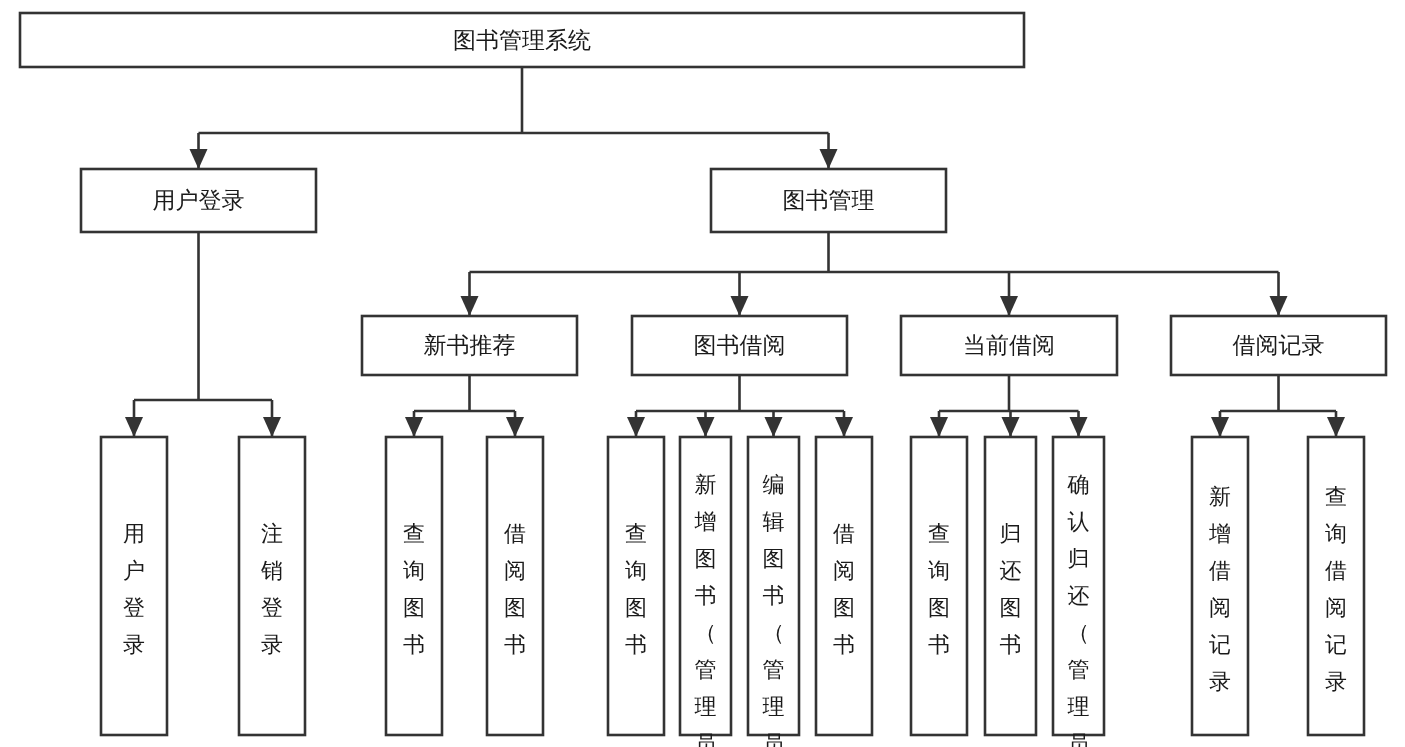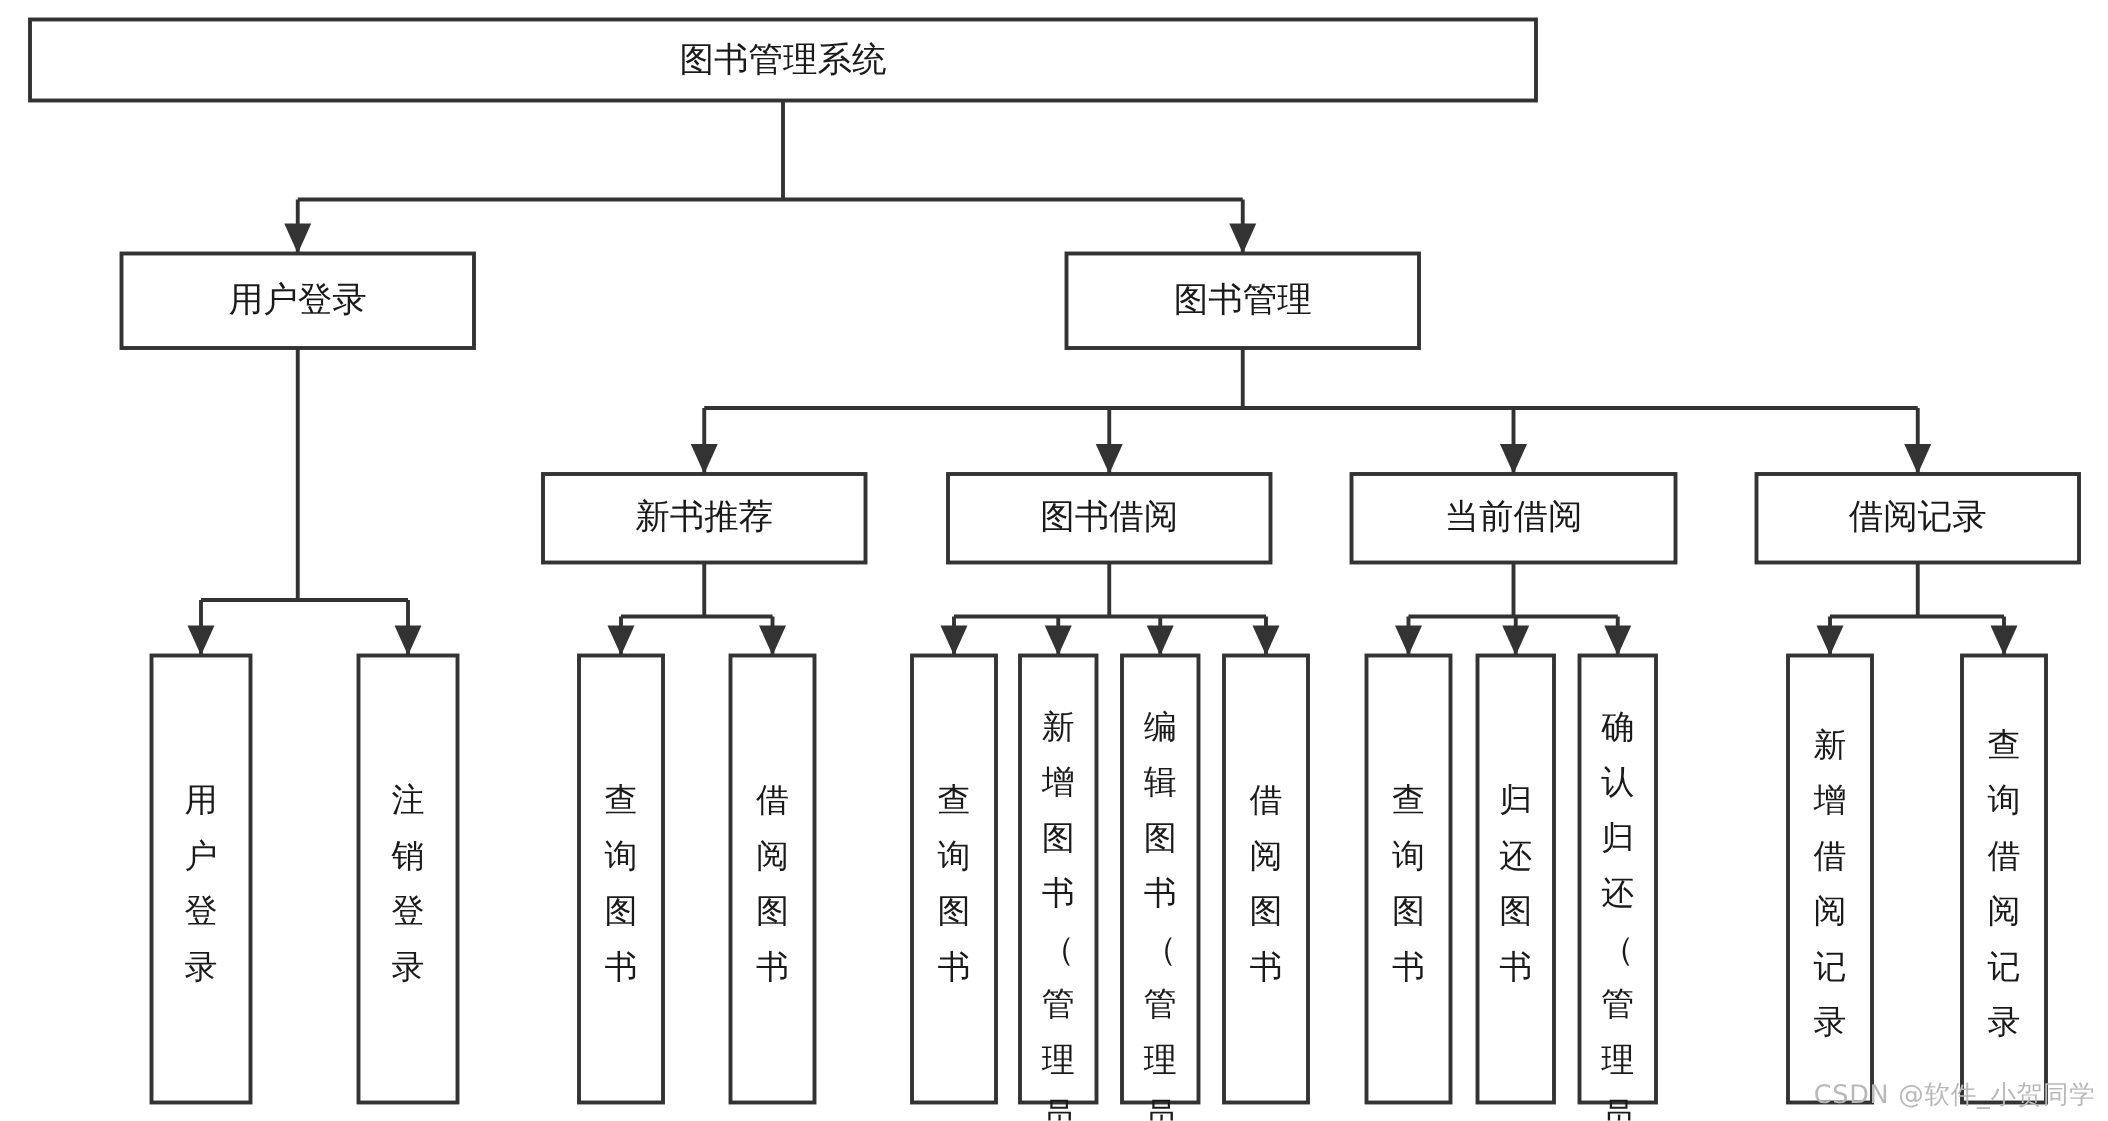--- a/index.html
+++ b/index.html
@@ -189,14 +189,13 @@
           <text class="node-label-v" x="1220" y="503.86"><tspan x="1220">新</tspan><tspan x="1220" dy="37">增</tspan><tspan x="1220" dy="37">借</tspan><tspan x="1220" dy="37">阅</tspan><tspan x="1220" dy="37">记</tspan><tspan x="1220" dy="37">录</tspan></text>
         </g>
         <g>
           <rect x="1308" y="437" width="56" height="298" class="node-box"></rect>
           <text class="node-label-v" x="1336" y="503.86"><tspan x="1336">查</tspan><tspan x="1336" dy="37">询</tspan><tspan x="1336" dy="37">借</tspan><tspan x="1336" dy="37">阅</tspan><tspan x="1336" dy="37">记</tspan><tspan x="1336" dy="37">录</tspan></text>
         </g>
       </g>
 
   </svg>
 
-  <div class="watermark">CSDN @软件_小贺同学</div>
 </div>
 
 </body></html>

